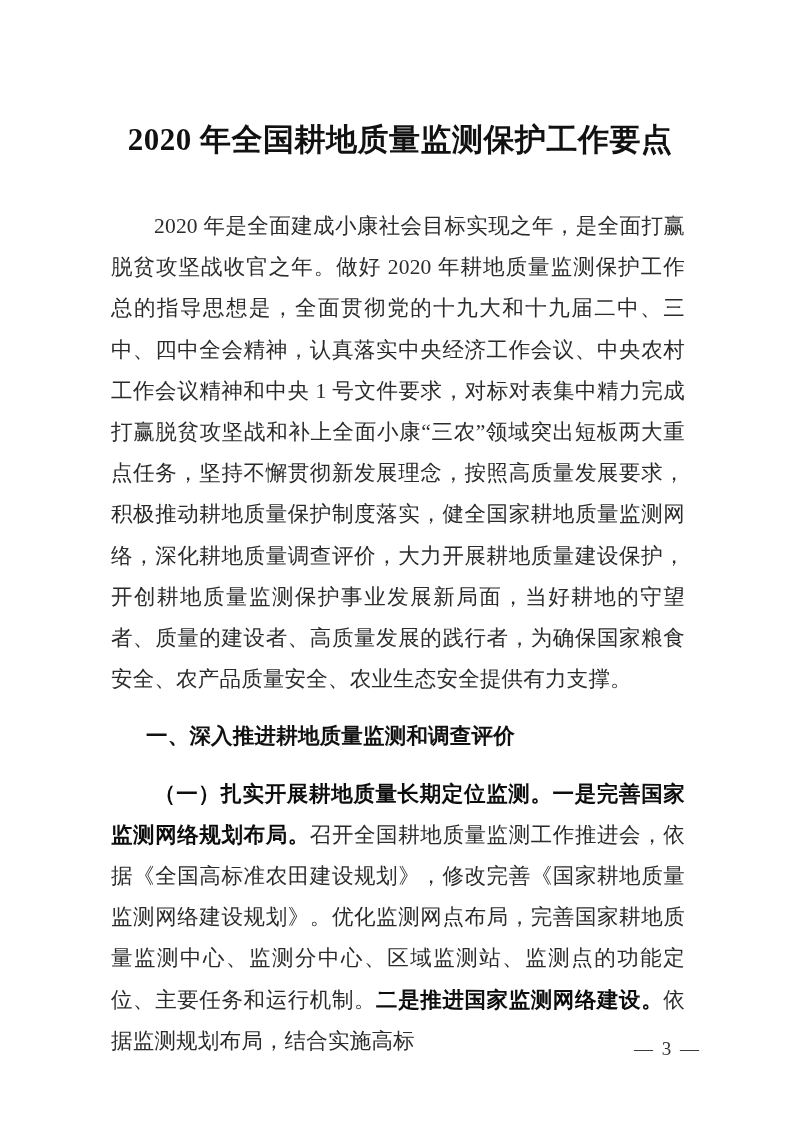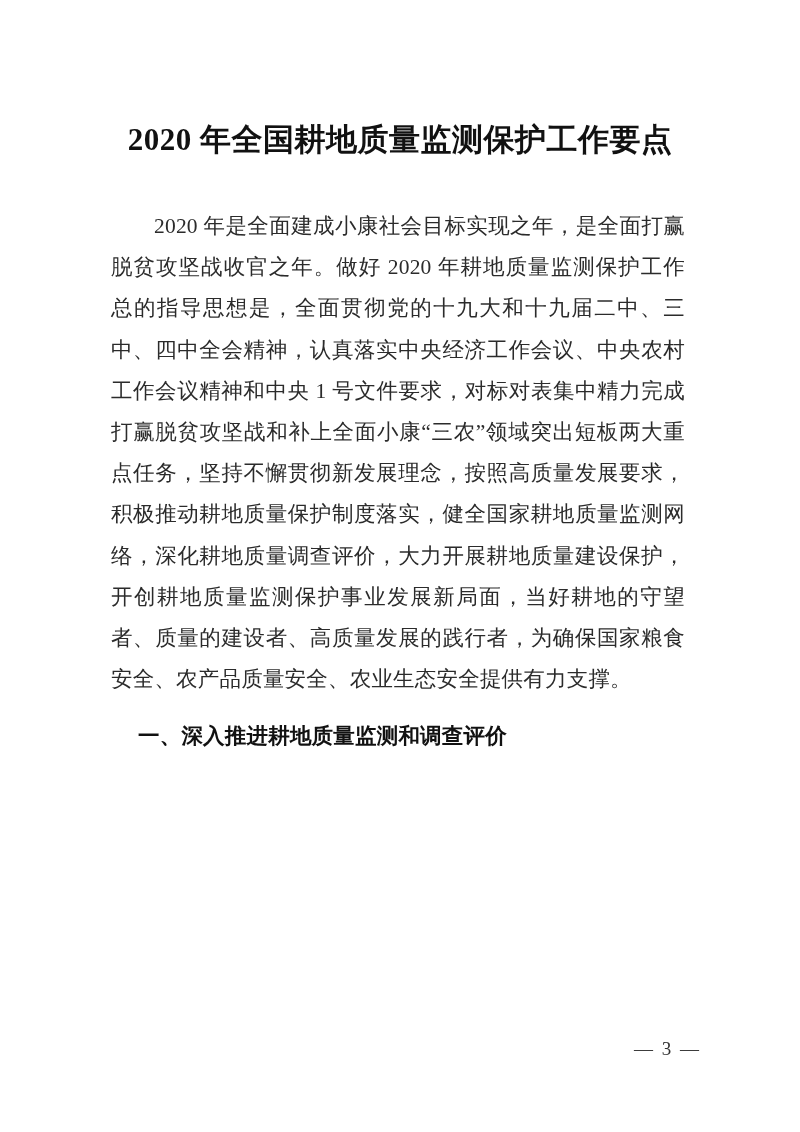--- a/index.html
+++ b/index.html
@@ -57,21 +57,21 @@
     text-align: justify;
     text-align-last: left;
     text-justify: inter-character;
     text-indent: 2em;
     letter-spacing: 0.2px;
     word-break: break-all;
   }
 
   
   p.heading-1 {
-    margin: 0;
+    margin: 8px;
     font-family: "Liberation Sans", "DejaVu Sans", sans-serif;
     font-size: 21.5px;
     line-height: 41.2px;
     font-weight: 700;
     color: #111111;
     text-indent: 2em;
     letter-spacing: 0.2px;
   }
 
   
@@ -99,18 +99,19 @@
 <div class="page">
 
   <h1 class="doc-title">2020 年全国耕地质量监测保护工作要点</h1>
 
   <div class="body-block">
 
     <p class="para">2020 年是全面建成小康社会目标实现之年，是全面打赢脱贫攻坚战收官之年。做好 2020 年耕地质量监测保护工作总的指导思想是，全面贯彻党的十九大和十九届二中、三中、四中全会精神，认真落实中央经济工作会议、中央农村工作会议精神和中央 1 号文件要求，对标对表集中精力完成打赢脱贫攻坚战和补上全面小康“三农”领域突出短板两大重点任务，坚持不懈贯彻新发展理念，按照高质量发展要求，积极推动耕地质量保护制度落实，健全国家耕地质量监测网络，深化耕地质量调查评价，大力开展耕地质量建设保护，开创耕地质量监测保护事业发展新局面，当好耕地的守望者、质量的建设者、高质量发展的践行者，为确保国家粮食安全、农产品质量安全、农业生态安全提供有力支撑。</p>
 
     <p class="heading-1">一、深入推进耕地质量监测和调查评价</p>
 
+    <p class="para"><span class="lead">（一）扎实开展耕地质量长期定位监测。一是完善国家监测网络规划布局。</span><span>召开全国耕地质量监测工作推进会，依据《全国高标准农田建设规划》，修改完善《国家耕地质量监测网络建设规划》。优化监测网点布局，完善国家耕地质量监测中心、监测分中心、区域监测站、监测点的功能定位、主要任务和运行机制。</span><span class="lead">二是推进国家监测网络建设。</span><span>依据监测规划布局，结合实施高标</span></p>
 
   </div>
 
   <div class="page-number">— 3 —</div>
 
 </div>
 
 </body></html>

